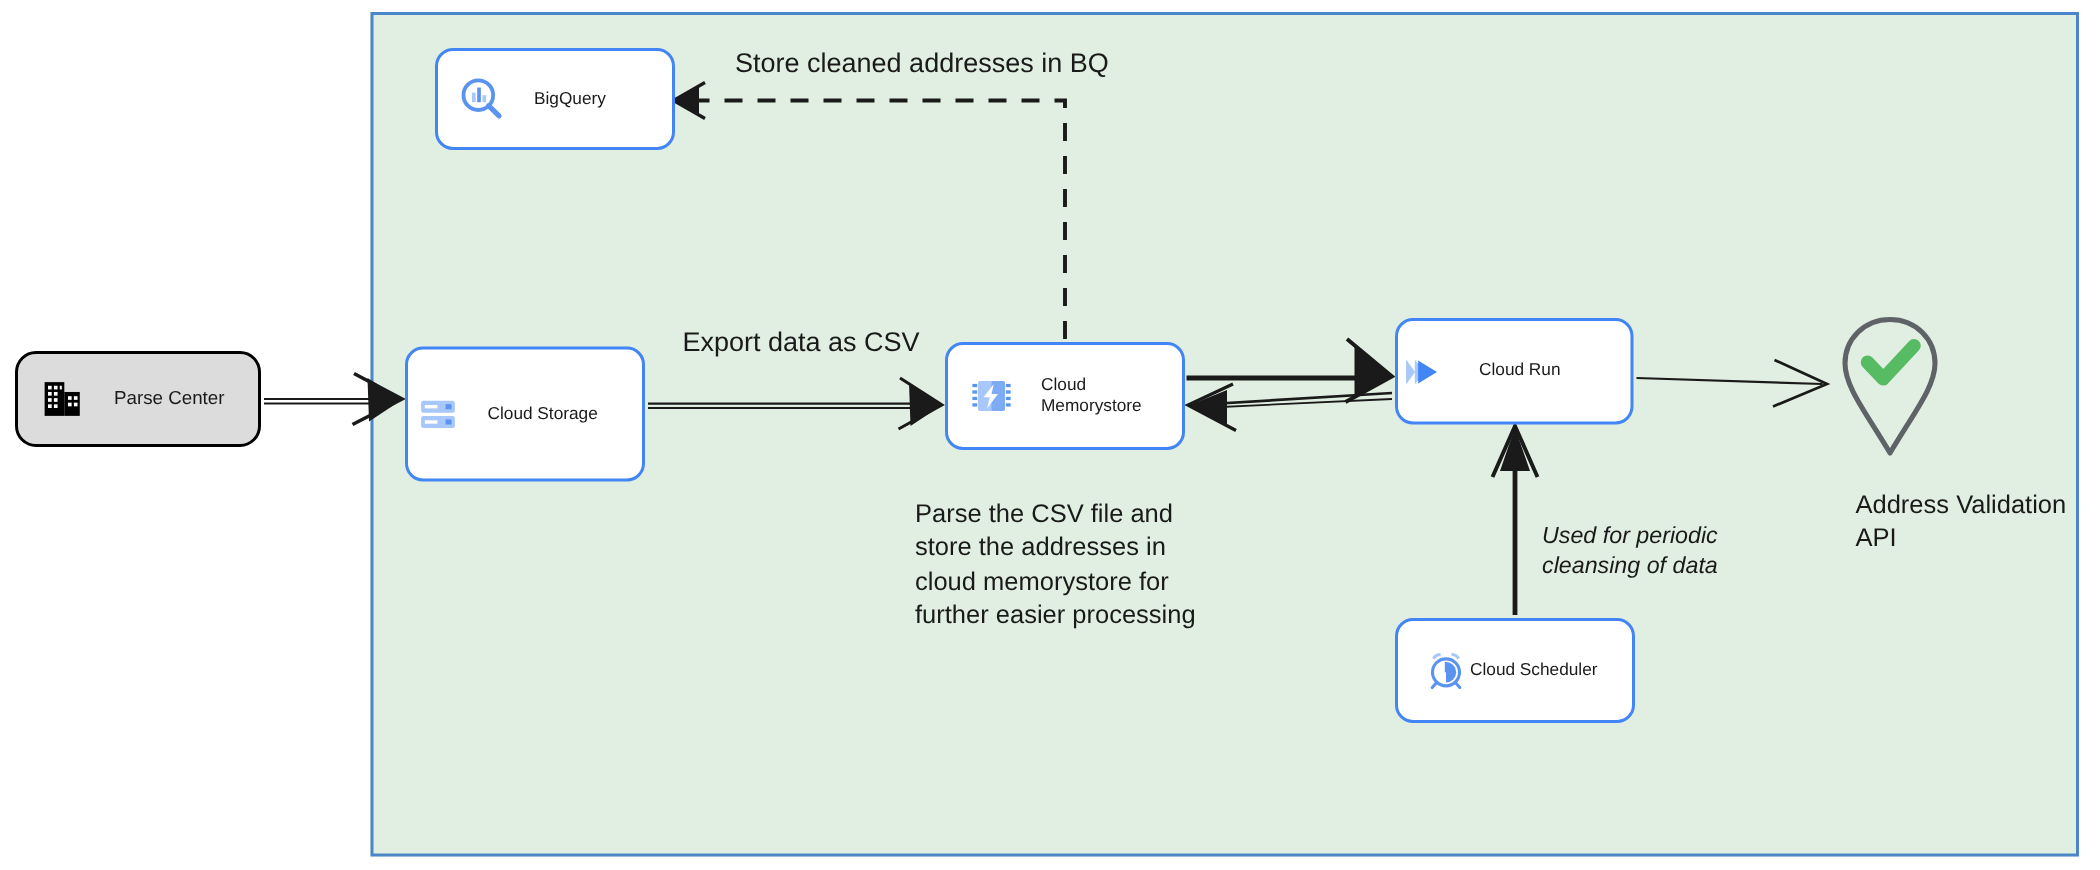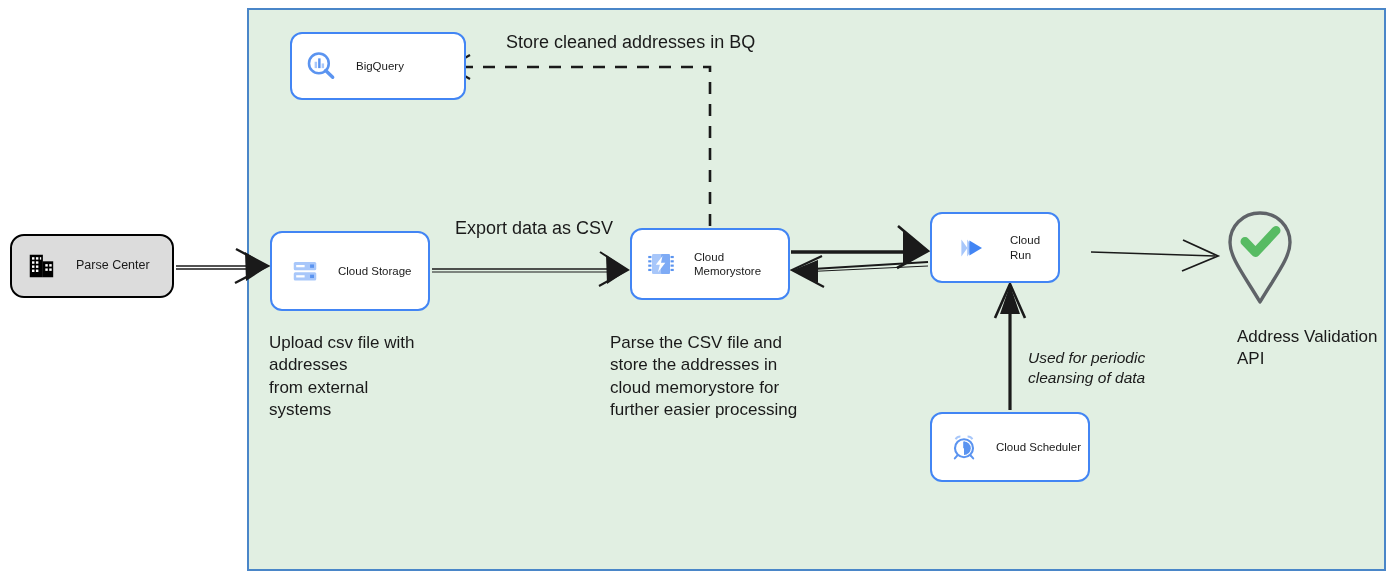--- a/index.html
+++ b/index.html
@@ -158,34 +158,34 @@
           <rect x="20.6" y="14" width="2.6" height="2.6"></rect>
           <rect x="24.8" y="14" width="2.6" height="2.6"></rect>
           <rect x="20.6" y="18.6" width="2.6" height="2.6"></rect>
           <rect x="24.8" y="18.6" width="2.6" height="2.6"></rect>
         </g>
       </svg>
     </span>
     <span class="nlabel" style="margin-left:20px;">Parse Center</span>
   </div>
 
-  <div class="node gcp" style="left:290px;top:32px;width:176px;height:68px;padding-left:12px;">
+  <div class="node gcp" style="left:290px;top:32px;width:160px;height:68px;padding-left:12px;">
     <span class="icon" style="width:34px;height:34px;">
       <svg viewBox="0 0 32 32" width="34" height="34">
         <circle cx="14" cy="13.6" r="9.3" fill="none" stroke="#5b94f0" stroke-width="2.4"></circle>
         <line x1="20.4" y1="20.2" x2="27" y2="26.6" stroke="#5b94f0" stroke-width="3.2" stroke-linecap="round"></line>
         <rect x="10" y="12" width="2.3" height="6" fill="#a8c7fa"></rect>
         <rect x="13.3" y="8.8" width="2.3" height="9.2" fill="#5b94f0"></rect>
         <rect x="16.6" y="13.6" width="2.3" height="4.4" fill="#a8c7fa"></rect>
       </svg>
     </span>
     <span class="nlabel" style="margin-left:18px;">BigQuery</span>
   </div>
 
-  <div class="node gcp" style="left:270px;top:231px;width:160px;height:80px;padding-left:18px;">
+  <div class="node gcp" style="left:270px;top:231px;width:160px;height:90px;padding-left:5px;">
     <span class="icon" style="width:30px;height:30px;">
       <svg viewBox="0 0 32 32" width="30" height="30">
         <rect x="4" y="6.5" width="24" height="8.6" rx="1.6" fill="#a8c7fa"></rect>
         <rect x="4" y="17.4" width="24" height="8.6" rx="1.6" fill="#a8c7fa"></rect>
         <rect x="6.6" y="9.6" width="9" height="2.4" fill="#ffffff"></rect>
         <rect x="6.6" y="20.5" width="9" height="2.4" fill="#ffffff"></rect>
         <rect x="21.4" y="9" width="4.2" height="3.6" fill="#5b94f0"></rect>
         <rect x="21.4" y="19.9" width="4.2" height="3.6" fill="#5b94f0"></rect>
       </svg>
     </span>
@@ -207,21 +207,21 @@
         </g>
         <rect x="6.4" y="5.4" width="19.2" height="21.2" rx="1.4" fill="#a8c7fa"></rect>
         <rect x="16" y="5.4" width="9.6" height="21.2" rx="1.4" fill="#5b94f0" opacity="0.55"></rect>
         <path d="M17.6,7.4 L10.4,16.8 L14.8,16.8 L12.8,24.8 L20.6,14.6 L16,14.6 Z" fill="#ffffff"></path>
       </svg>
     </span>
     <span class="nlabel" style="margin-left:18px;">Cloud
 Memorystore</span>
   </div>
 
-  <div class="node gcp" style="left:930px;top:212px;width:130px;height:71px;padding-left:24px;">
+  <div class="node gcp" style="left:930px;top:212px;width:159px;height:71px;padding-left:0;">
     <span class="icon" style="width:32px;height:32px;">
       <svg viewBox="0 0 32 32" width="32" height="32">
         <path d="M5.4,7.6 L5.4,24.4 L11.4,16 Z" fill="#a8c7fa"></path>
         <path d="M11.2,7.6 L11.2,24.4 L17.2,16 Z" fill="#a8c7fa"></path>
         <path d="M13.4,8.4 L13.4,23.6 L26,16 Z" fill="#4285f4"></path>
       </svg>
     </span>
     <span class="nlabel" style="margin-left:22px;">Cloud Run</span>
   </div>
 
@@ -230,39 +230,35 @@
       <svg viewBox="0 0 32 32" width="32" height="32">
         <circle cx="16" cy="17.2" r="9" fill="none" stroke="#5b94f0" stroke-width="2.1"></circle>
         <path d="M16,10.4 A6.8,6.8 0 0,1 16,24 Z" fill="#5b94f0"></path>
         <path d="M16,17.2 L16,10.4" stroke="#5b94f0" stroke-width="1.6"></path>
         <path d="M7.6,8.2 A5.4,5.4 0 0,1 12.4,5.4" fill="none" stroke="#a8c7fa" stroke-width="2"></path>
         <path d="M24.4,8.2 A5.4,5.4 0 0,0 19.6,5.4" fill="none" stroke="#a8c7fa" stroke-width="2"></path>
         <line x1="9.2" y1="24.6" x2="6.8" y2="27.4" stroke="#5b94f0" stroke-width="2" stroke-linecap="round"></line>
         <line x1="22.8" y1="24.6" x2="25.2" y2="27.4" stroke="#5b94f0" stroke-width="2" stroke-linecap="round"></line>
       </svg>
     </span>
-    <span class="nlabel" style="margin-left:16px;">Cloud Scheduler</span>
+    <span class="nlabel" style="margin-left:0;">Cloud Scheduler</span>
   </div>
 
   <div style="position:absolute;left:1222px;top:208px;width:76px;height:100px;">
     <svg viewBox="0 0 76 100" width="76" height="100">
       <path d="M38,5 C20.5,5 8,18.4 8,34.2 C8,50 22,67 38,94 C54,67 68,50 68,34.2 C68,18.4 55.5,5 38,5 Z" fill="none" stroke="#5f6368" stroke-width="3.4" stroke-linejoin="round"></path>
       <path d="M23,33.5 L33.5,44.5 L54,22.5" fill="none" stroke="#57bb63" stroke-width="9" stroke-linecap="round" stroke-linejoin="round"></path>
     </svg>
   </div>
   <div class="freelabel" style="left:1237px;top:326px;width:150px;">Address Validation
 API</div>
 
-  <div class="edgelabel" style="left:506px;top:32px;text-align:center;">Store cleaned addresses in BQ</div>
+  <div class="edgelabel" style="left:490px;top:32px;text-align:center;">Store cleaned addresses in BQ</div>
   <div class="edgelabel" style="left:455px;top:218px;">Export data as CSV</div>
 
-  <div class="ann" style="left:269px;top:332px;width:320px;">Upload csv file with
-addresses
-from external
-systems</div>
   <div class="ann" style="left:610px;top:332px;width:260px;">Parse the CSV file and
 store the addresses in
 cloud  memorystore for
 further easier processing</div>
   <div class="ann" style="left:1028px;top:348px;width:200px;font-size:15.5px;font-style:italic;">Used for periodic
 cleansing of data</div>
 
 </div>
 
 </body></html>

